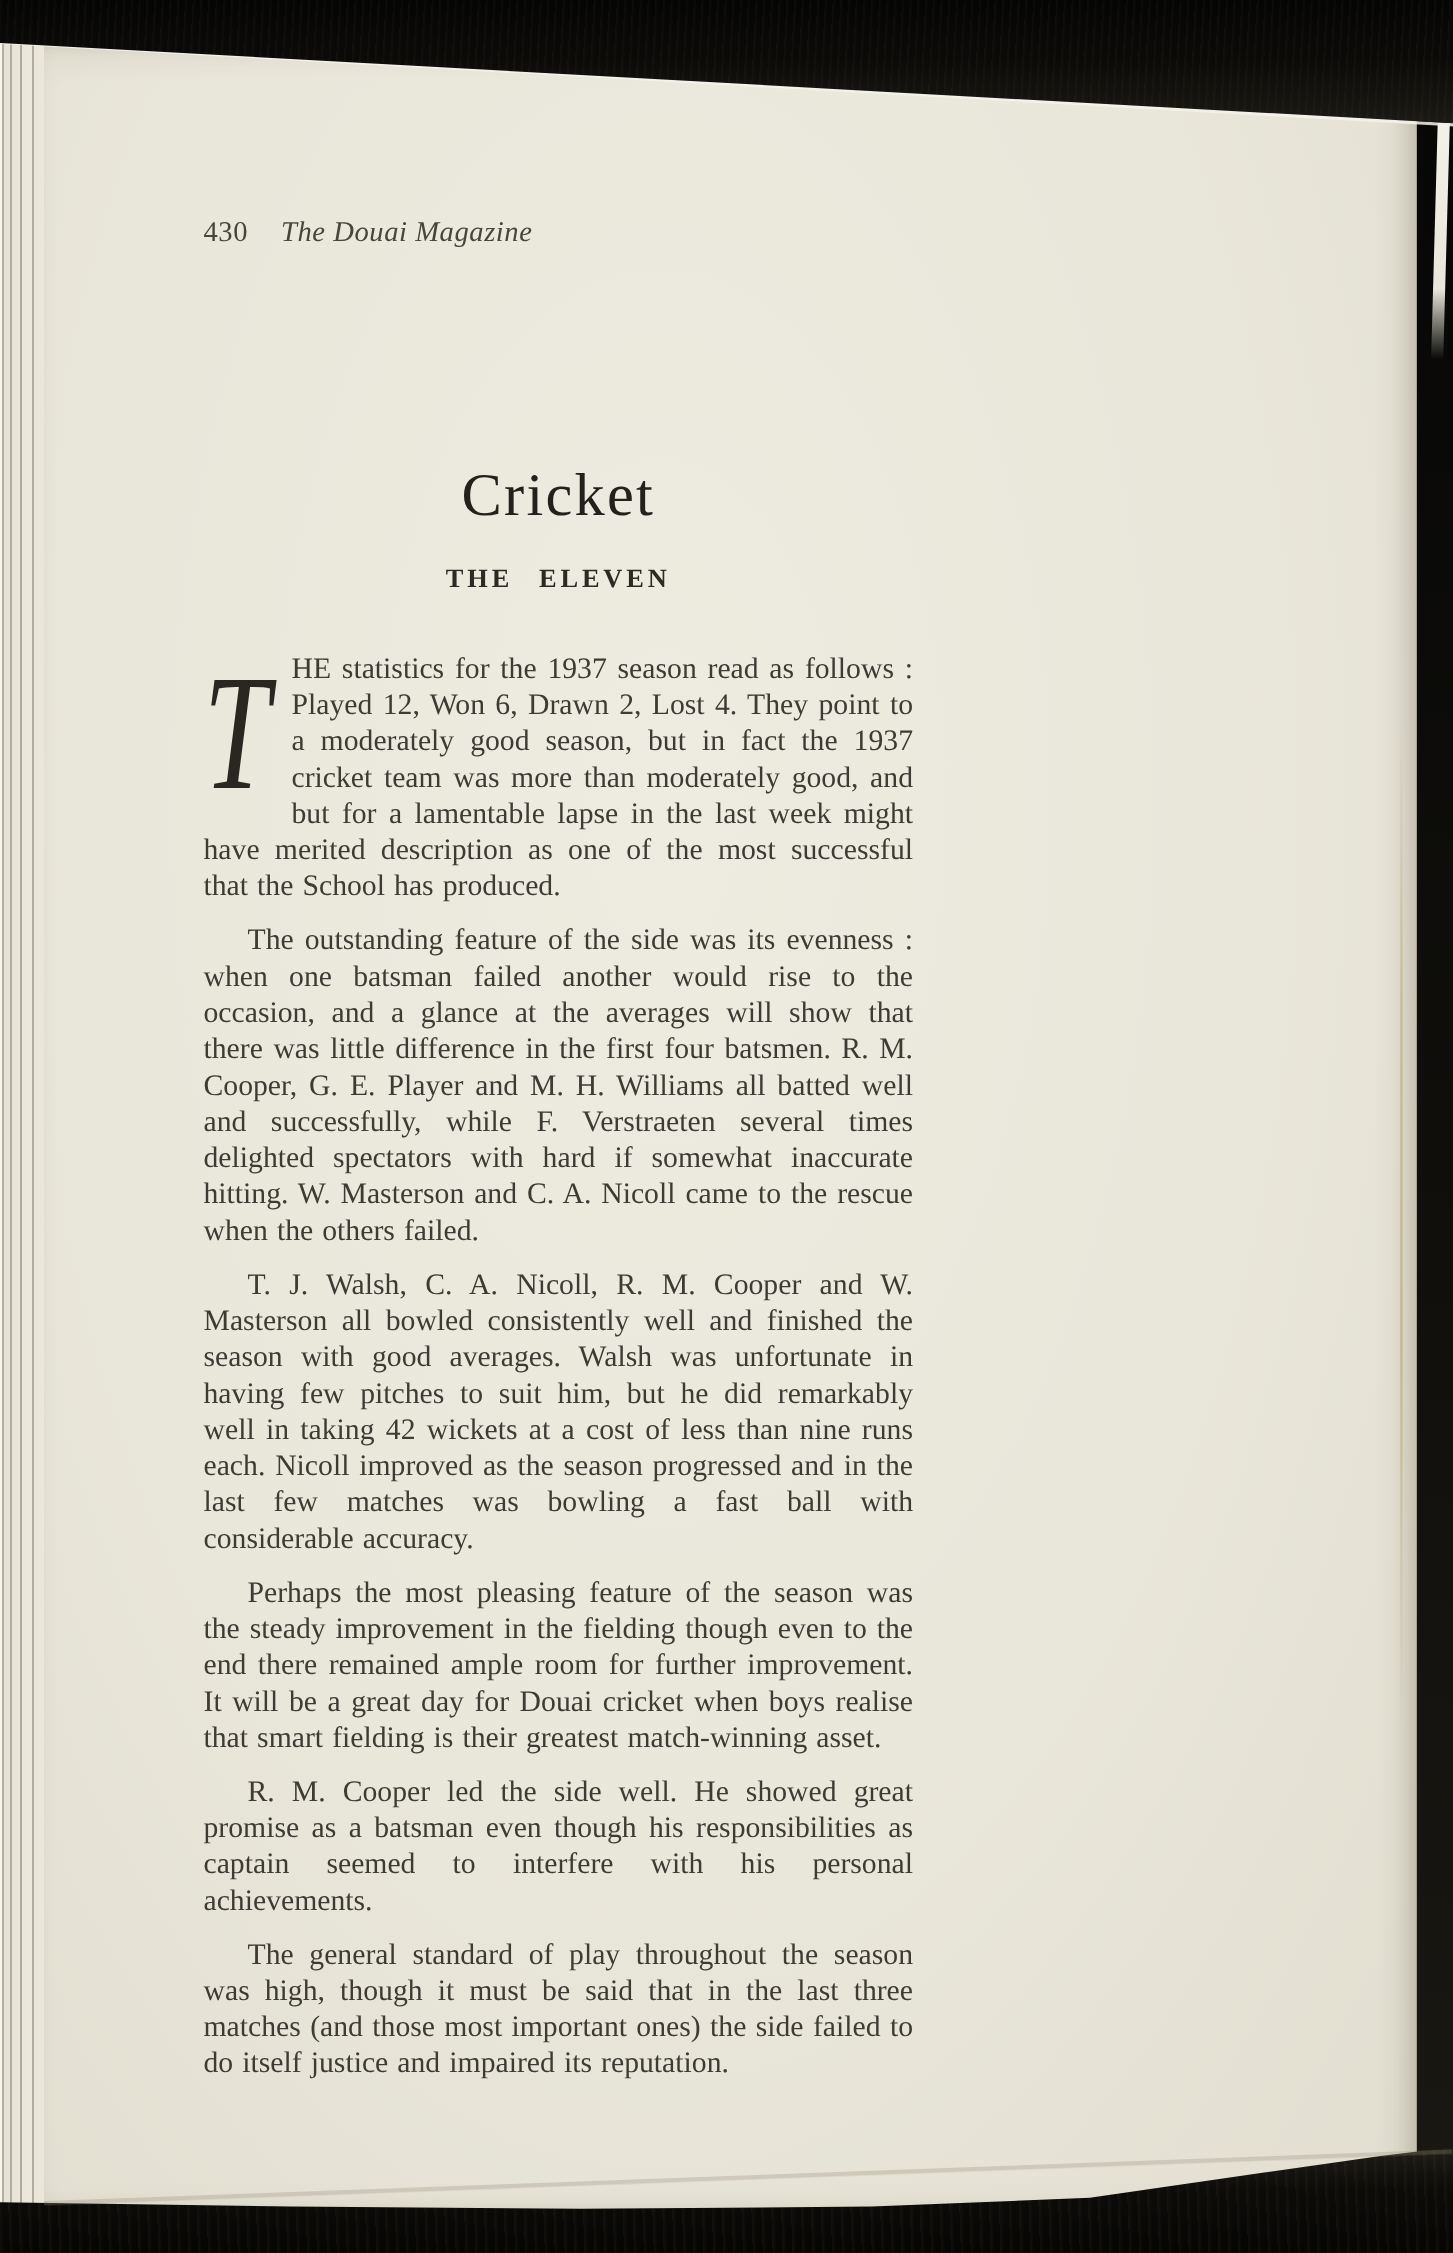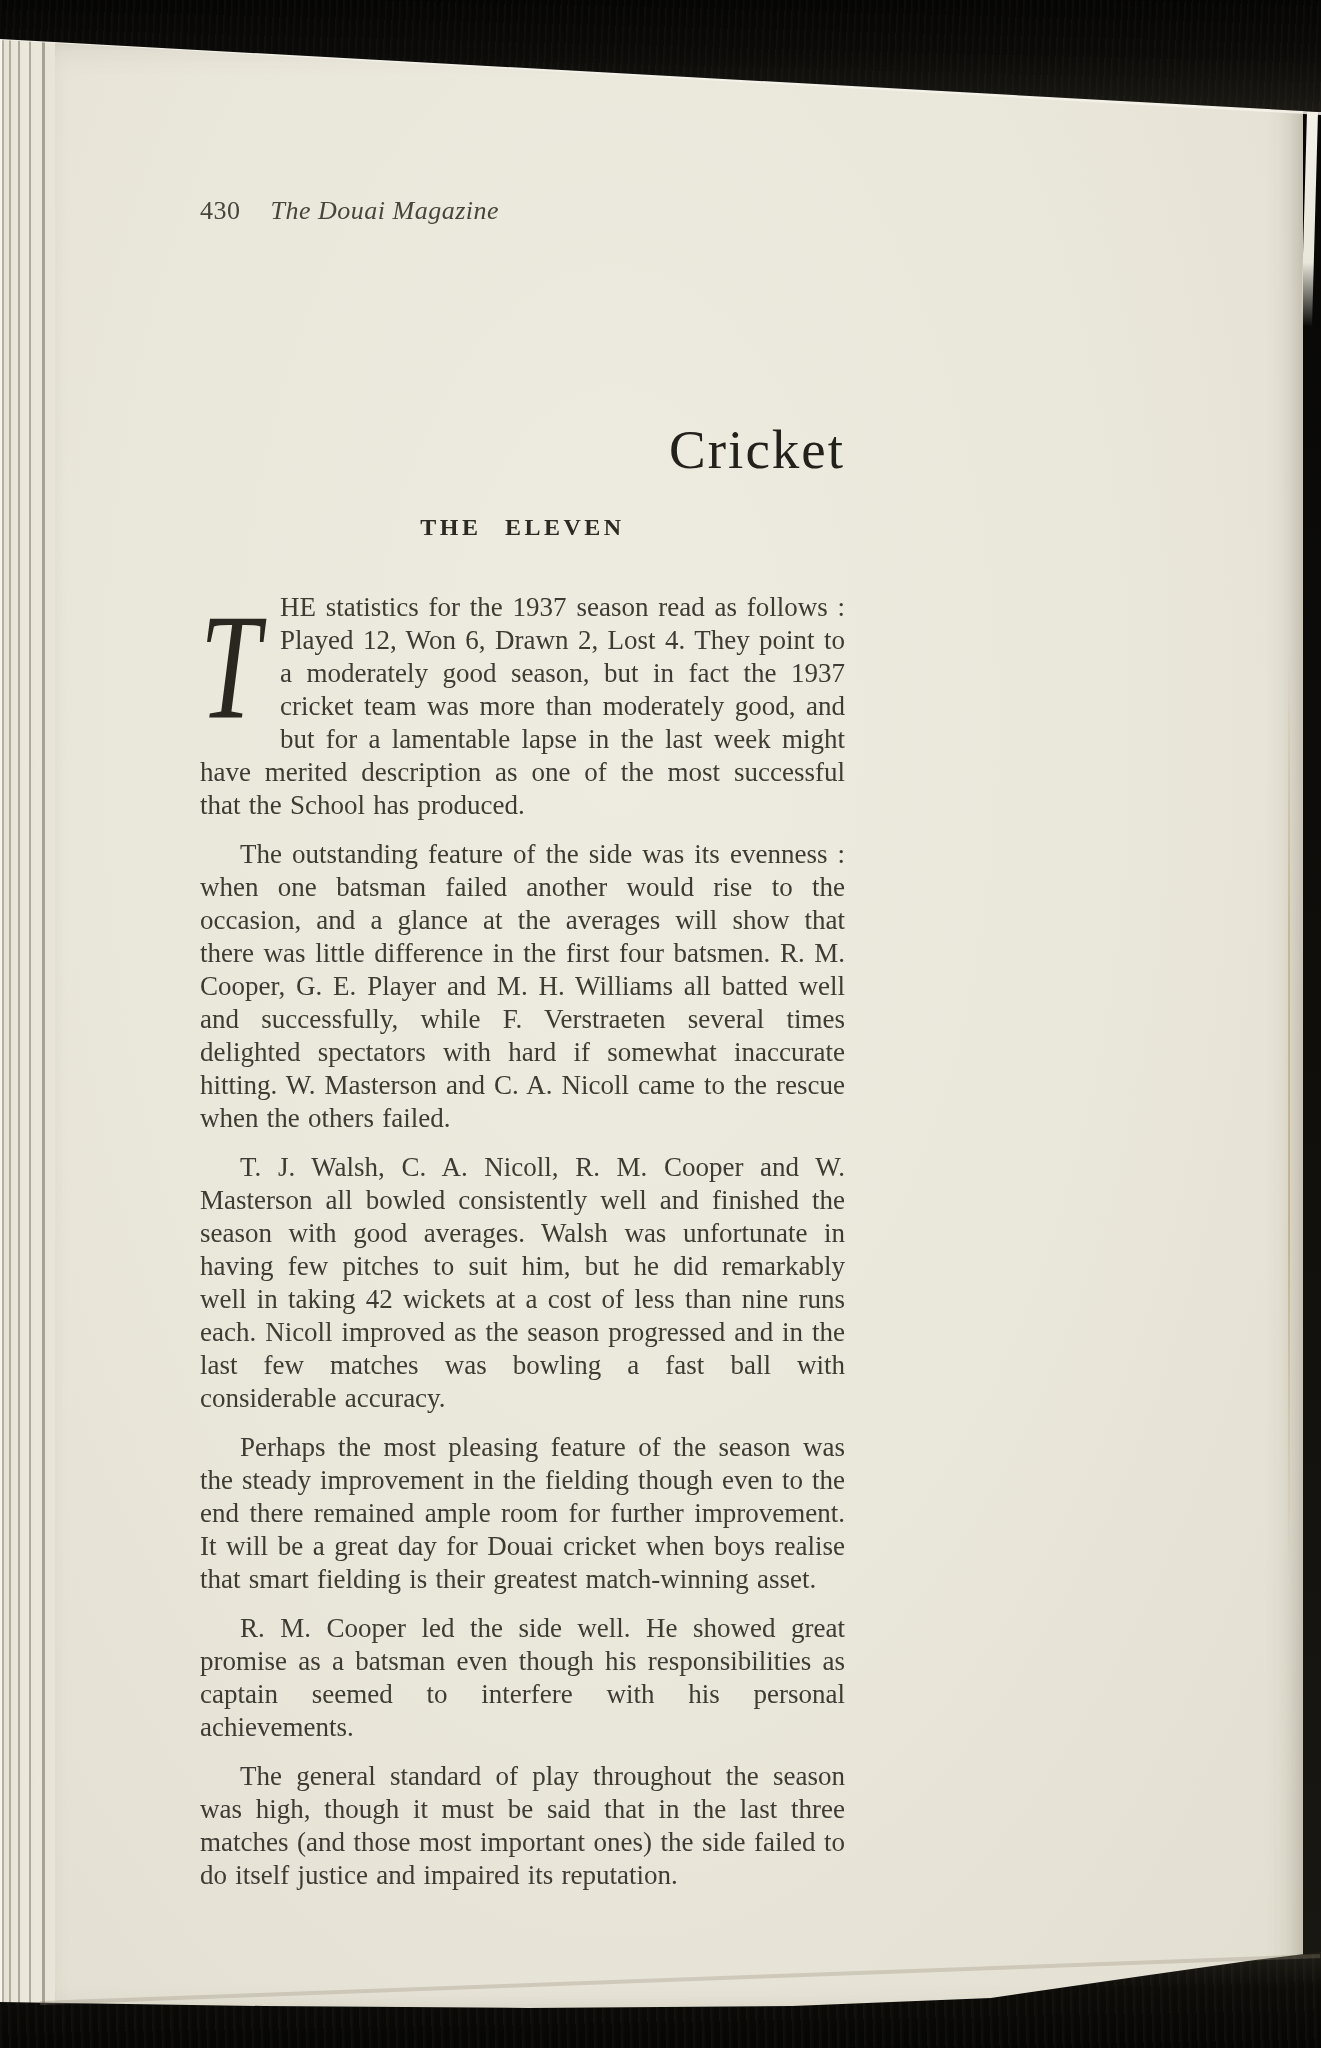--- a/index.html
+++ b/index.html
@@ -39,21 +39,21 @@
       #aeaa9b 18px, #aeaa9b 20px,
       #eae7da 20px, #ece9dc 29px,
       #b0ac9d 29px, #b0ac9d 31px,
       #e9e6d9 31px, #ebe8db 42px,
       #a7a394 42px, #a7a394 45px,
       #e7e4d7 45px, #e9e6d9 60px);
   }
 
   .page {
     position: absolute;
-    left: 55px;
+    left: 40px;
     top: 36px;
     width: 1248px;
     height: 1978px;
     z-index: 3;
     background: radial-gradient(ellipse at 45% 35%, #eeebe0 0%, #e9e6da 55%, #e2dfd1 100%);
     box-shadow:
       inset -24px 0 28px -16px rgba(100, 90, 70, 0.30),
       inset 0 26px 36px -26px rgba(100, 90, 70, 0.28),
       inset 0 -20px 30px -22px rgba(100, 90, 70, 0.22);
   }
@@ -154,21 +154,21 @@
   .running-head .folio {
     font-style: normal;
     margin-right: 30px;
   }
   .running-head .mag-title {
     font-style: italic;
   }
 
   .article-title {
     margin-top: 196px;
-    text-align: right;
+    text-align: center;
     font-size: 55px;
     line-height: 1.0;
     letter-spacing: 2px;
     color: #22211b;
     font-weight: normal;
   }
 
   .section-heading {
     margin-top: 37px;
     text-align: center;

